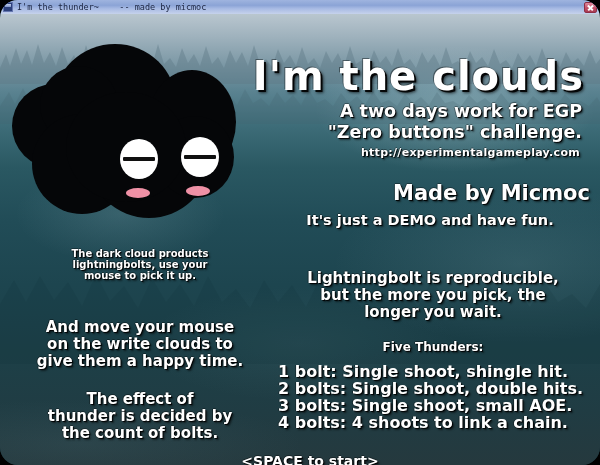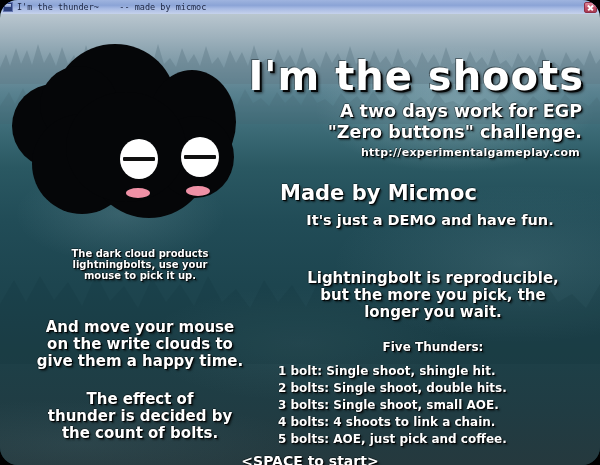--- a/index.html
+++ b/index.html
@@ -199,21 +199,21 @@
     left: 250px; top: 133px; width: 340px;
     font-size: 11px;
     text-align: right;
     padding-right: 10px;
     box-sizing: border-box;
     letter-spacing: 0.3px;
   }
   #author-line {
     left: 280px; top: 168px; width: 310px;
     font-size: 21px;
-    text-align: left;
+    text-align: right;
   }
   #demo-note {
     left: 270px; top: 198px; width: 320px;
     font-size: 14.5px;
     text-align: center;
   }
 
   #left-para-1 {
     left: 14px; top: 234px; width: 252px;
     font-size: 10px;
@@ -238,21 +238,21 @@
   #thunder-list {
     position: absolute;
     left: 278px; top: 349px; width: 320px;
     z-index: 20;
     text-align: left;
   }
   .thunder-item {
     color: #ffffff;
     font-family: "DejaVu Sans", sans-serif;
     font-weight: bold;
-    font-size: 12px;
+    font-size: 16px;
     line-height: 17px;
     white-space: pre;
     text-shadow:
        1px 1px 0 rgba(0,0,0,0.85),
        2px 2px 2px rgba(0,0,0,0.55),
       -1px 0 0 rgba(0,0,0,0.35);
   }
   #start-prompt {
     left: 180px; top: 440px; width: 260px;
     font-size: 14px;
@@ -295,21 +295,21 @@
       <div class="cloud-lobe" style="left:140px; top:30px;  width:88px;  height:104px;"></div>
       <div class="cloud-lobe" style="left:148px; top:76px;  width:78px;  height:82px;"></div>
       <div class="cloud-lobe" style="left:58px;  top:52px;  width:120px; height:110px;"></div>
 
       <div class="eye" style="left:112px; top:99px;"></div>
       <div class="eye" style="left:173px; top:97px;"></div>
       <div class="blush" style="left:118px; top:148px;"></div>
       <div class="blush" style="left:178px; top:146px;"></div>
     </div>
 
-    <div id="main-title" class="gtext">I'm the shoots</div>
+    <div id="main-title" class="gtext">I'm the clouds</div>
     <div id="subtitle" class="gtext">A two days work for EGP
 "Zero buttons" challenge.</div>
     <div id="website-url" class="gtext">http://experimentalgameplay.com</div>
     <div id="author-line" class="gtext">Made by Micmoc</div>
     <div id="demo-note" class="gtext">It's just a DEMO and have fun.</div>
 
     <div id="left-para-1" class="gtext">The dark cloud products
 lightningbolts, use your
 mouse to pick it up.</div>
     <div id="left-para-2" class="gtext">And move your mouse
@@ -322,19 +322,18 @@
     <div id="right-para-1" class="gtext">Lightningbolt is reproducible,
 but the more you pick, the
 longer you wait.</div>
     <div id="thunders-heading" class="gtext">Five Thunders:</div>
 
     <div id="thunder-list">
       <div class="thunder-item">1 bolt: Single shoot, shingle hit.</div>
       <div class="thunder-item">2 bolts: Single shoot, double hits.</div>
       <div class="thunder-item">3 bolts: Single shoot, small AOE.</div>
       <div class="thunder-item">4 bolts: 4 shoots to link a chain.</div>
-      <div class="thunder-item">5 bolts: AOE, just pick and coffee.</div>
     </div>
 
     <div id="start-prompt" class="gtext">&lt;SPACE to start&gt;</div>
 
   </div>
 </div>
 
 </body></html>

